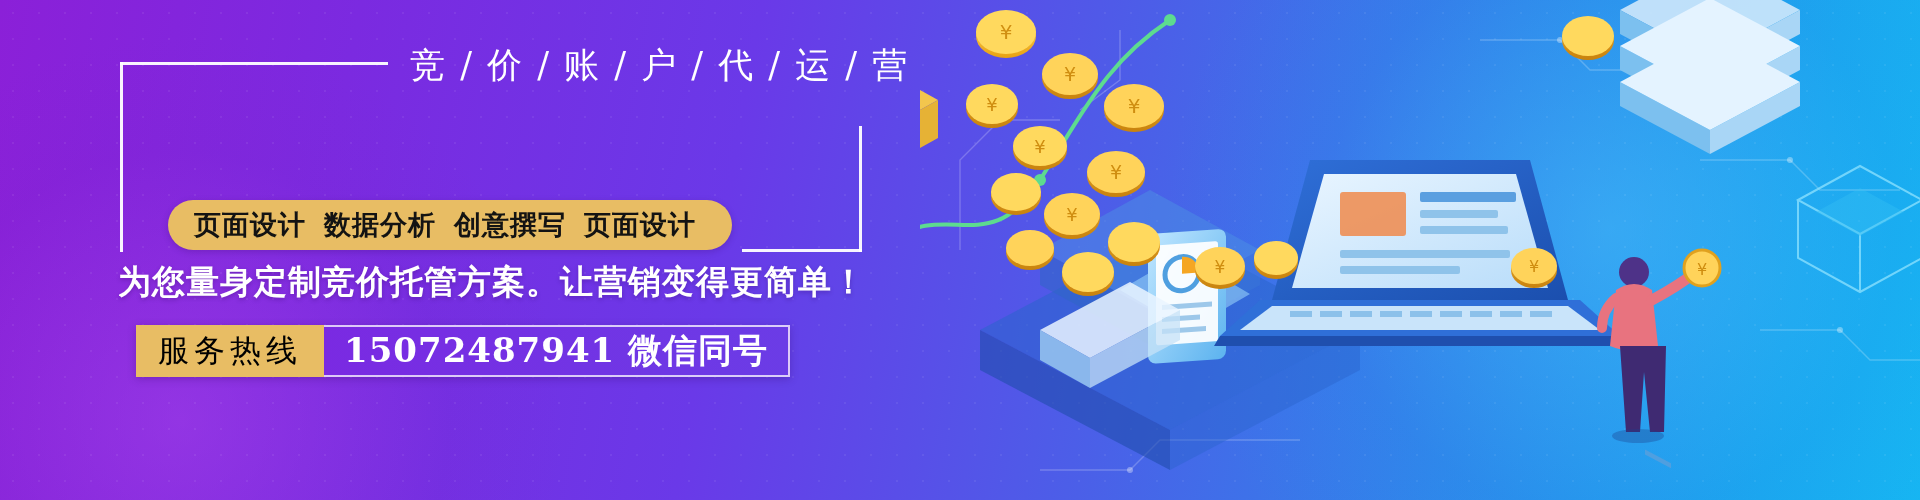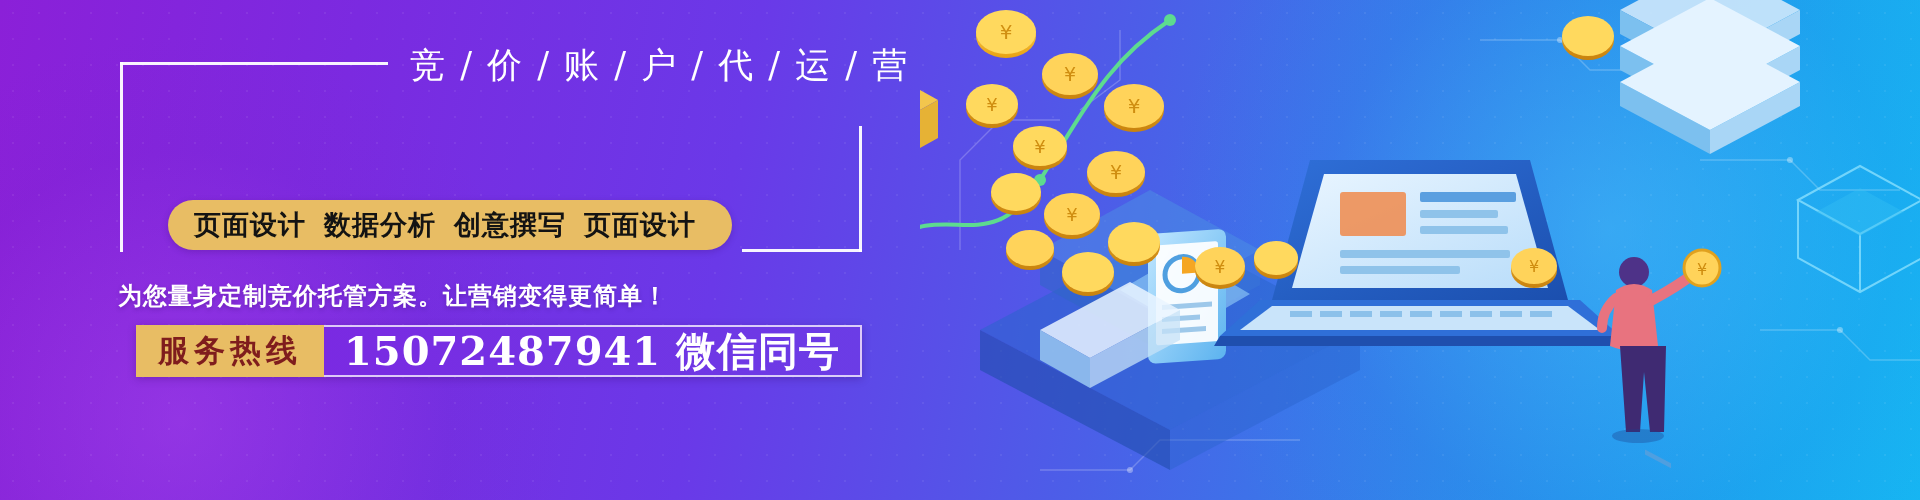--- a/index.html
+++ b/index.html
@@ -82,41 +82,41 @@
     background:#e8bd64;border-radius:26px;
     box-shadow:0 2px 6px rgba(60,10,110,.25);
   }
   .pill-text{
     font-size:27px;font-weight:bold;color:#131313;white-space:nowrap;letter-spacing:1px;
   }
   .pill-text span{margin-right:18px;}
   .pill-text span:last-child{margin-right:10px;}
 
   .subtitle{
-    position:absolute;left:118px;top:280px;
-    font-size:24px;font-weight:bold;color:#ffffff;white-space:nowrap;letter-spacing:1px;
+    position:absolute;left:118px;top:260px;
+    font-size:33px;font-weight:bold;color:#ffffff;white-space:nowrap;letter-spacing:1px;
     text-shadow:0 2px 4px rgba(50,0,100,.3);
   }
 
   .hotline{
     position:absolute;left:136px;top:325px;
     display:flex;align-items:stretch;height:52px;
     box-shadow:0 2px 8px rgba(50,0,100,.28);
   }
   .hot-label{
-    background:#e8bd64;color:#7f1d1d;
+    background:#e8bd64;color:#000000;
     display:flex;align-items:center;padding:0 22px;
-    font-size:31px;font-weight:bold;letter-spacing:5px;white-space:nowrap;
+    font-size:31px;font-weight:normal;letter-spacing:5px;white-space:nowrap;
   }
   .hot-value{
     background:linear-gradient(90deg,#7a2ae2 0%,#6b3ce6 100%);
     color:#ffffff;
     display:flex;align-items:center;padding:0 20px;
     font-family:"DejaVu Serif","Liberation Serif",serif;
-    font-size:40px;font-weight:bold;letter-spacing:1px;white-space:nowrap;
+    font-size:34px;font-weight:bold;letter-spacing:1px;white-space:nowrap;
     border:2px solid rgba(255,255,255,.75);border-left:none;
   }
 
   
   .art{position:absolute;right:0;top:0;width:1000px;height:500px;}
 </style>
 </head>
 <body>
 
 <div class="banner">

